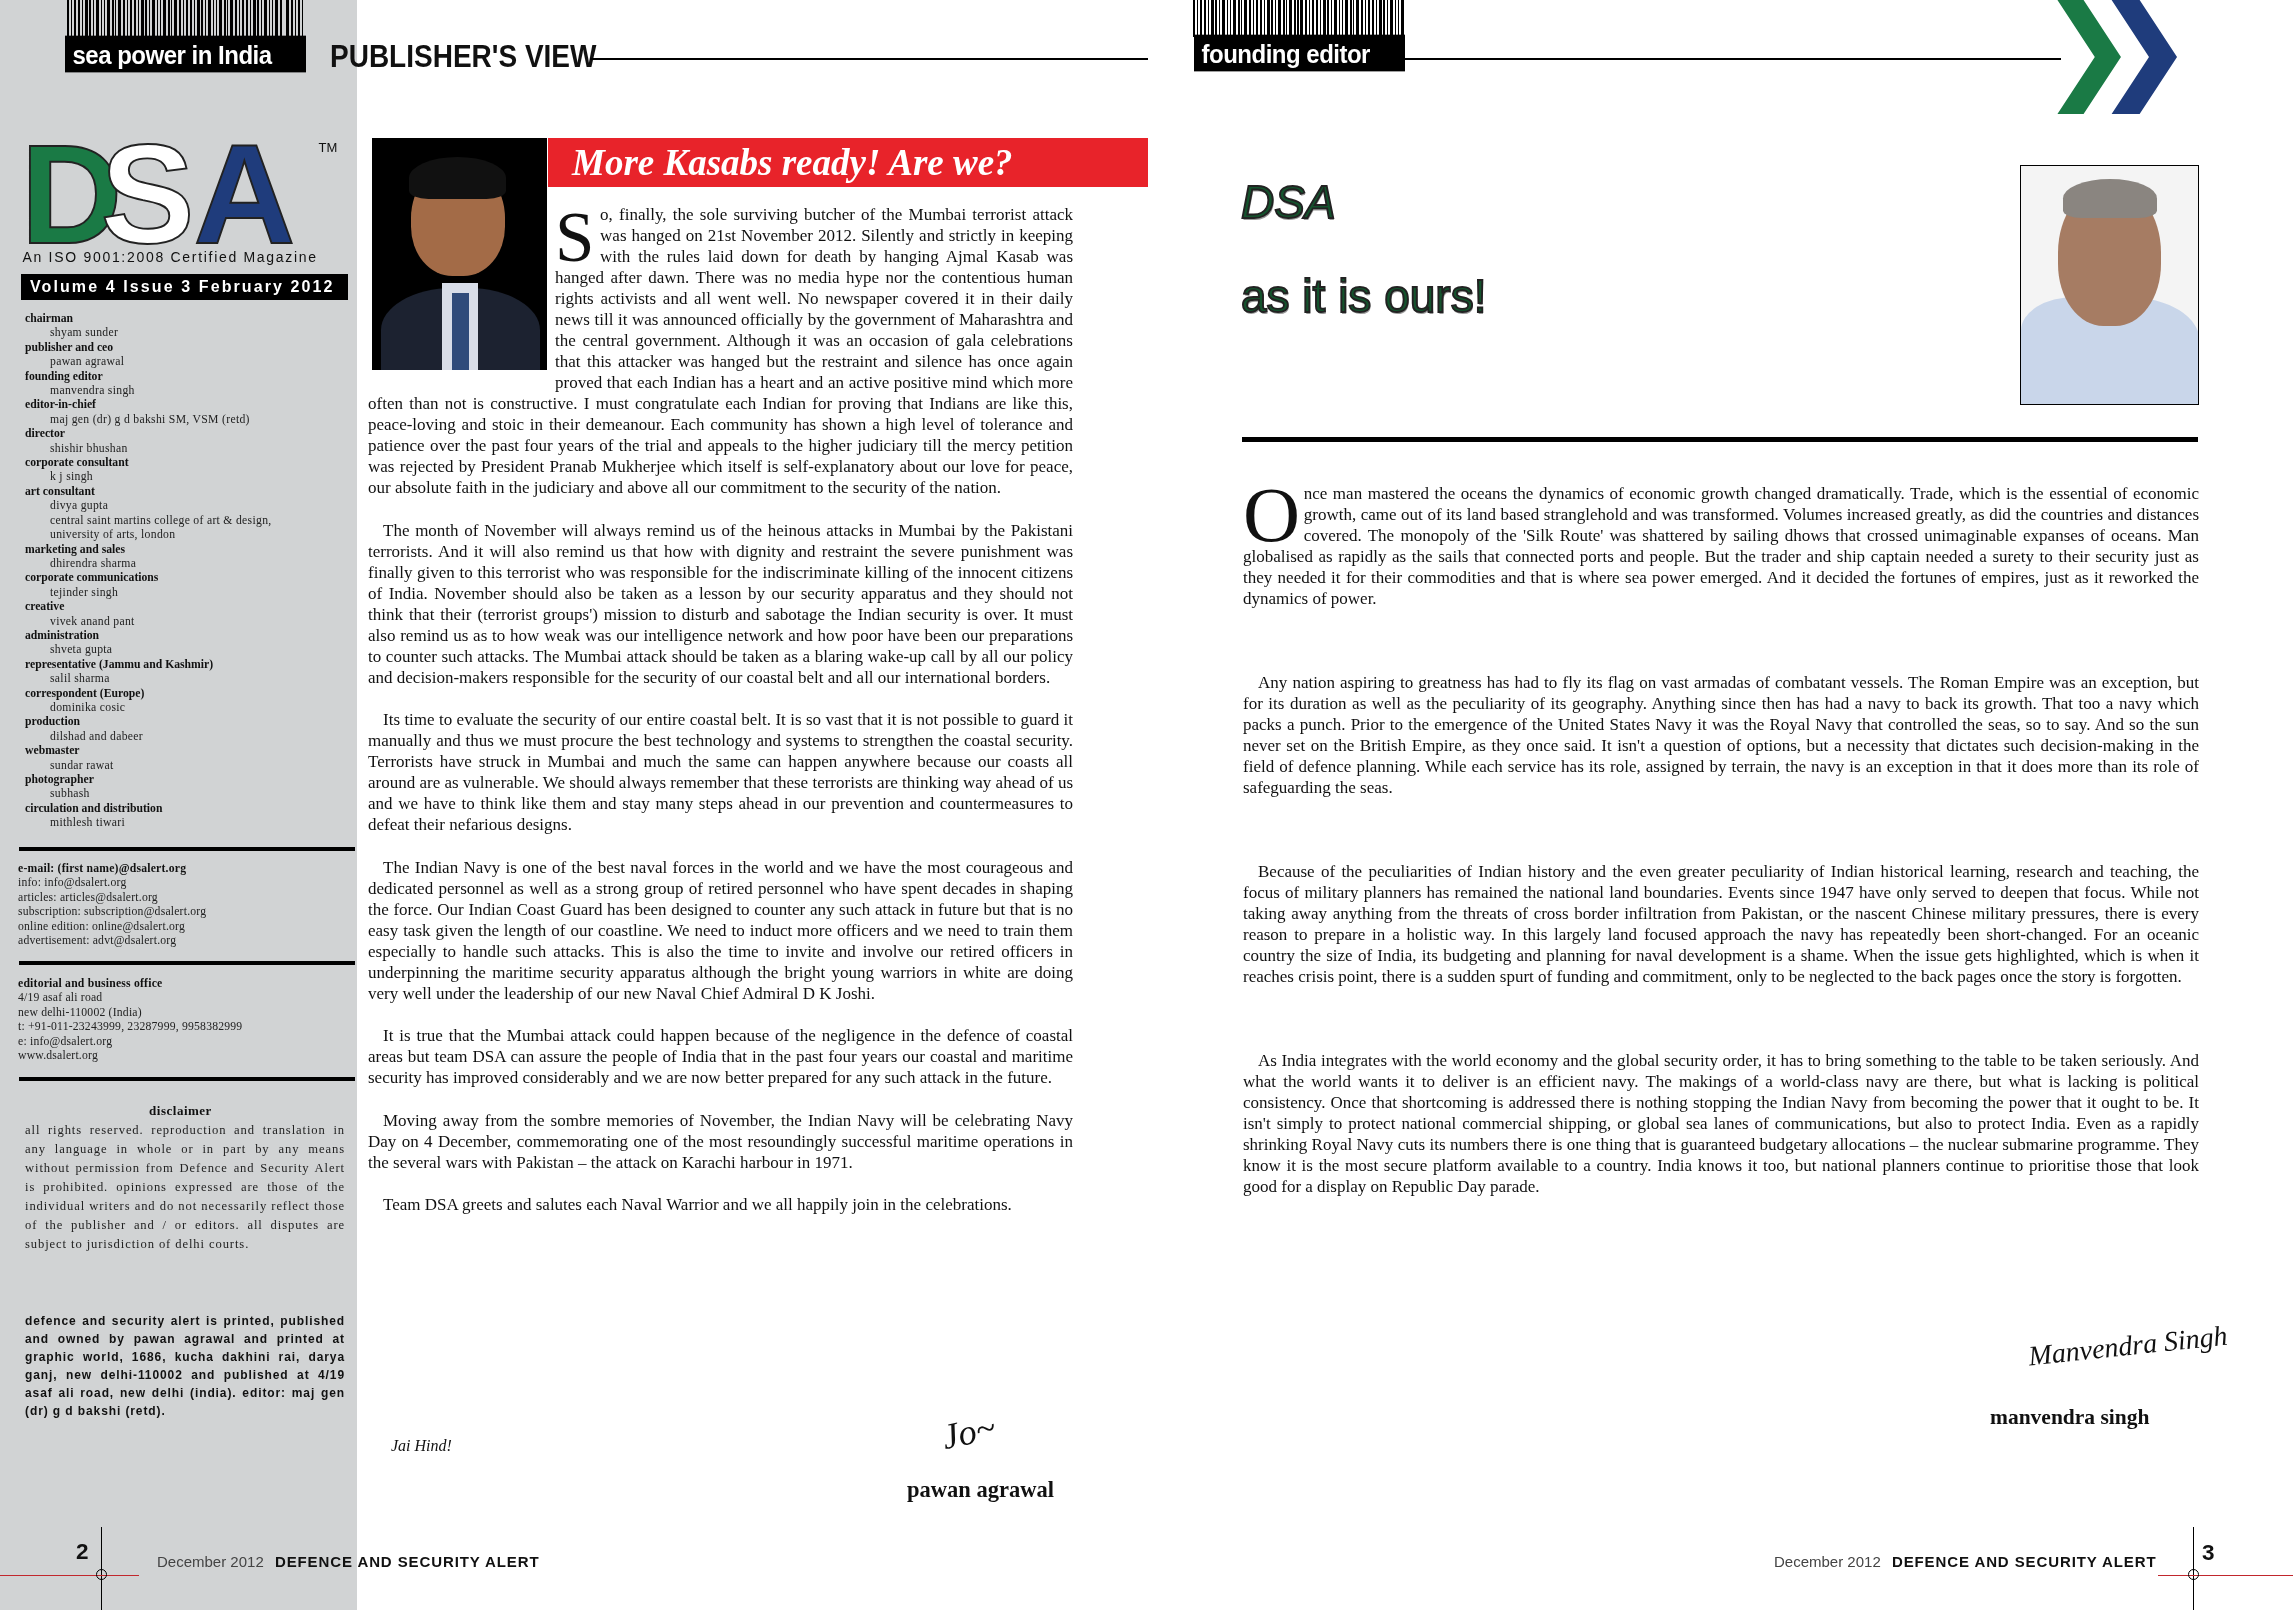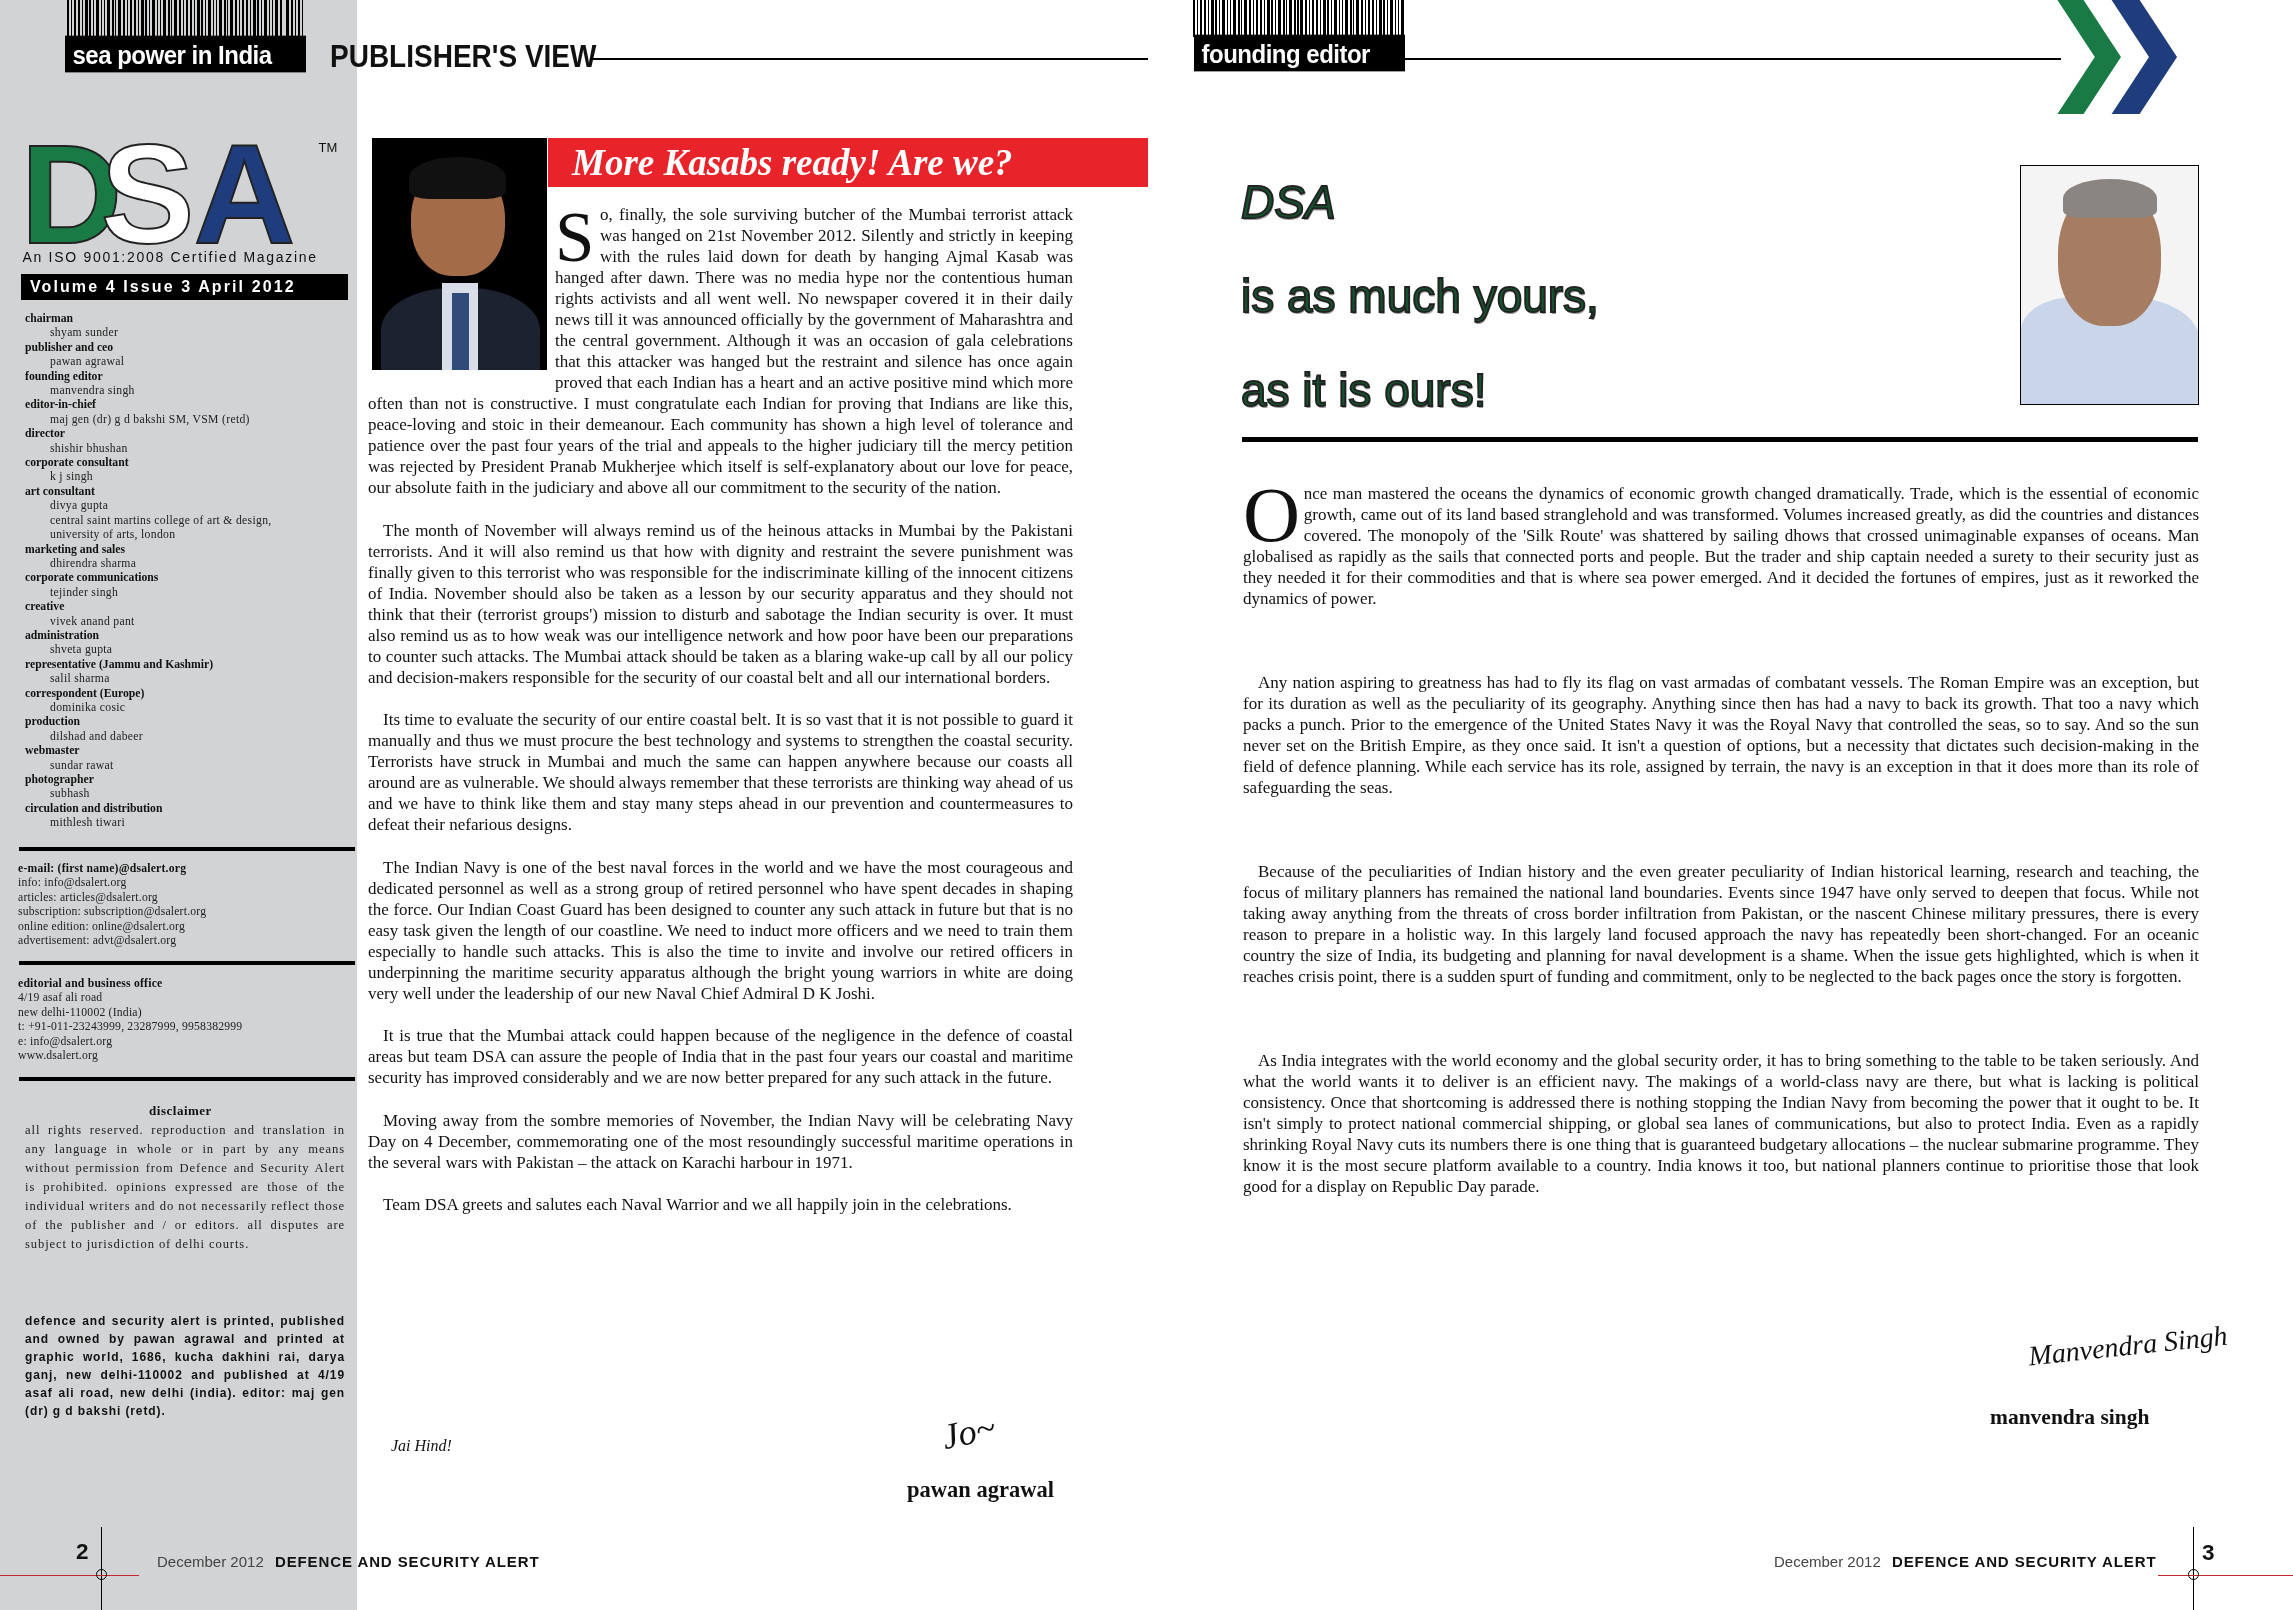--- a/index.html
+++ b/index.html
@@ -72,21 +72,21 @@
 <div class="section-title">PUBLISHER'S VIEW</div>
 <div class="rule-thin" style="left:590px; top:58px; width:558px;"></div>
 
 <div class="logo">
   <span class="logo-letter" style="left:0; top:0; color:#1a7a45;">D</span>
   <span class="logo-letter" style="left:80px; top:0; color:#ffffff;">S</span>
   <span class="logo-letter" style="left:173px; top:0; color:#1f3c7c;">A</span>
   <span class="tm">TM</span>
 </div>
 <div class="iso">An ISO 9001:2008 Certified Magazine</div>
-<div class="volume">Volume 4 Issue 3 April 2012</div>
+<div class="volume">Volume 4 Issue 3 February 2012</div>
 
 <div class="masthead" id="masthead">
     <div class="mh-role">chairman</div>
     <div class="mh-name">shyam sunder</div>
     <div class="mh-role">publisher and ceo</div>
     <div class="mh-name">pawan agrawal</div>
     <div class="mh-role">founding editor</div>
     <div class="mh-name">manvendra singh</div>
     <div class="mh-role">editor-in-chief</div>
     <div class="mh-name">maj gen (dr) g d bakshi SM, VSM (retd)</div>
@@ -185,21 +185,20 @@
 <div class="rule-thin" style="left:1405px; top:58px; width:656px;"></div>
 
 <svg class="chevrons" viewBox="0 0 150 122">
   <polygon points="0,0 30,0 70,61 30,122 0,122 40,61" fill="#1a7a45"></polygon>
   <polygon points="28,0 48,0 88,61 48,122 28,122 68,61" fill="#ffffff"></polygon>
   <polygon points="58,0 88,0 128,61 88,122 58,122 98,61" fill="#1f3c7c"></polygon>
 </svg>
 
 <div class="right-headline">
   <div class="dsa">DSA</div>
-  <div>is as much yours,</div>
   <div>as it is ours!</div>
 </div>
 
 <div class="right-photo">
   <div style="position:absolute; left:0; top:131px; width:179px; height:112px; background:#c9d6ea; border-radius:30% 40% 0 0;"></div>
   <div class="face" style="left:37px; top:19px; width:103px; height:141px; background:#a67c63;"></div>
   <div style="position:absolute; left:42px; top:13px; width:94px; height:39px; background:#8a8580; border-radius:50% 50% 20% 20%;"></div>
 </div>
 
 <div class="thick-rule"></div>

